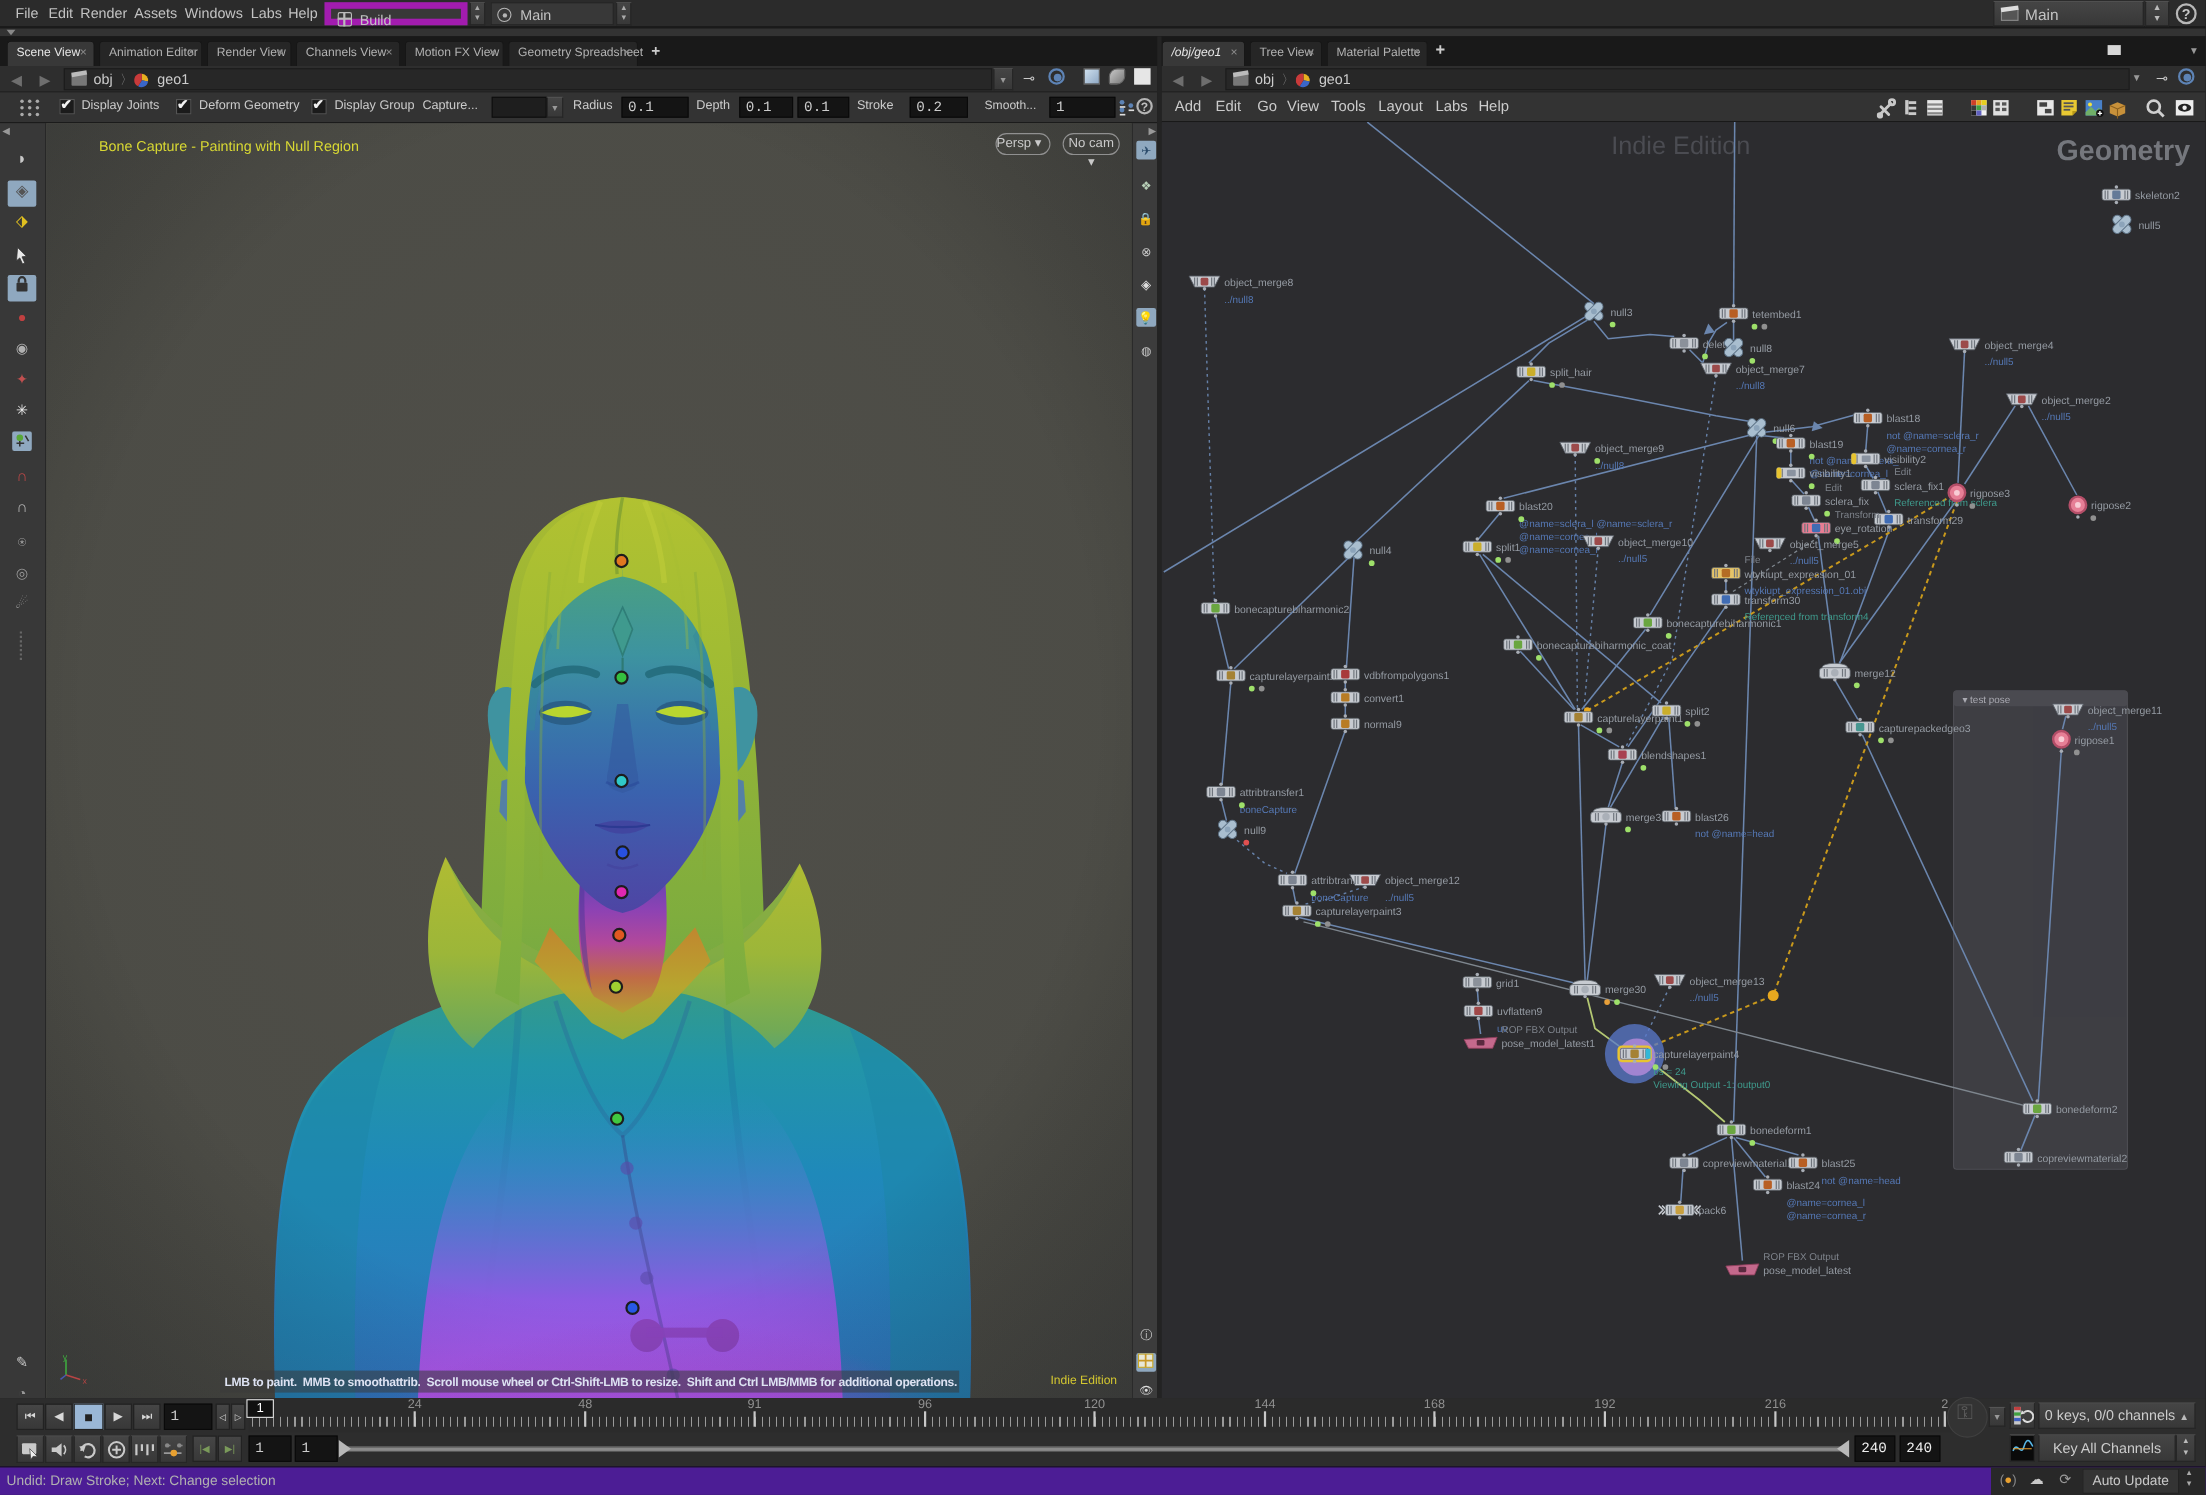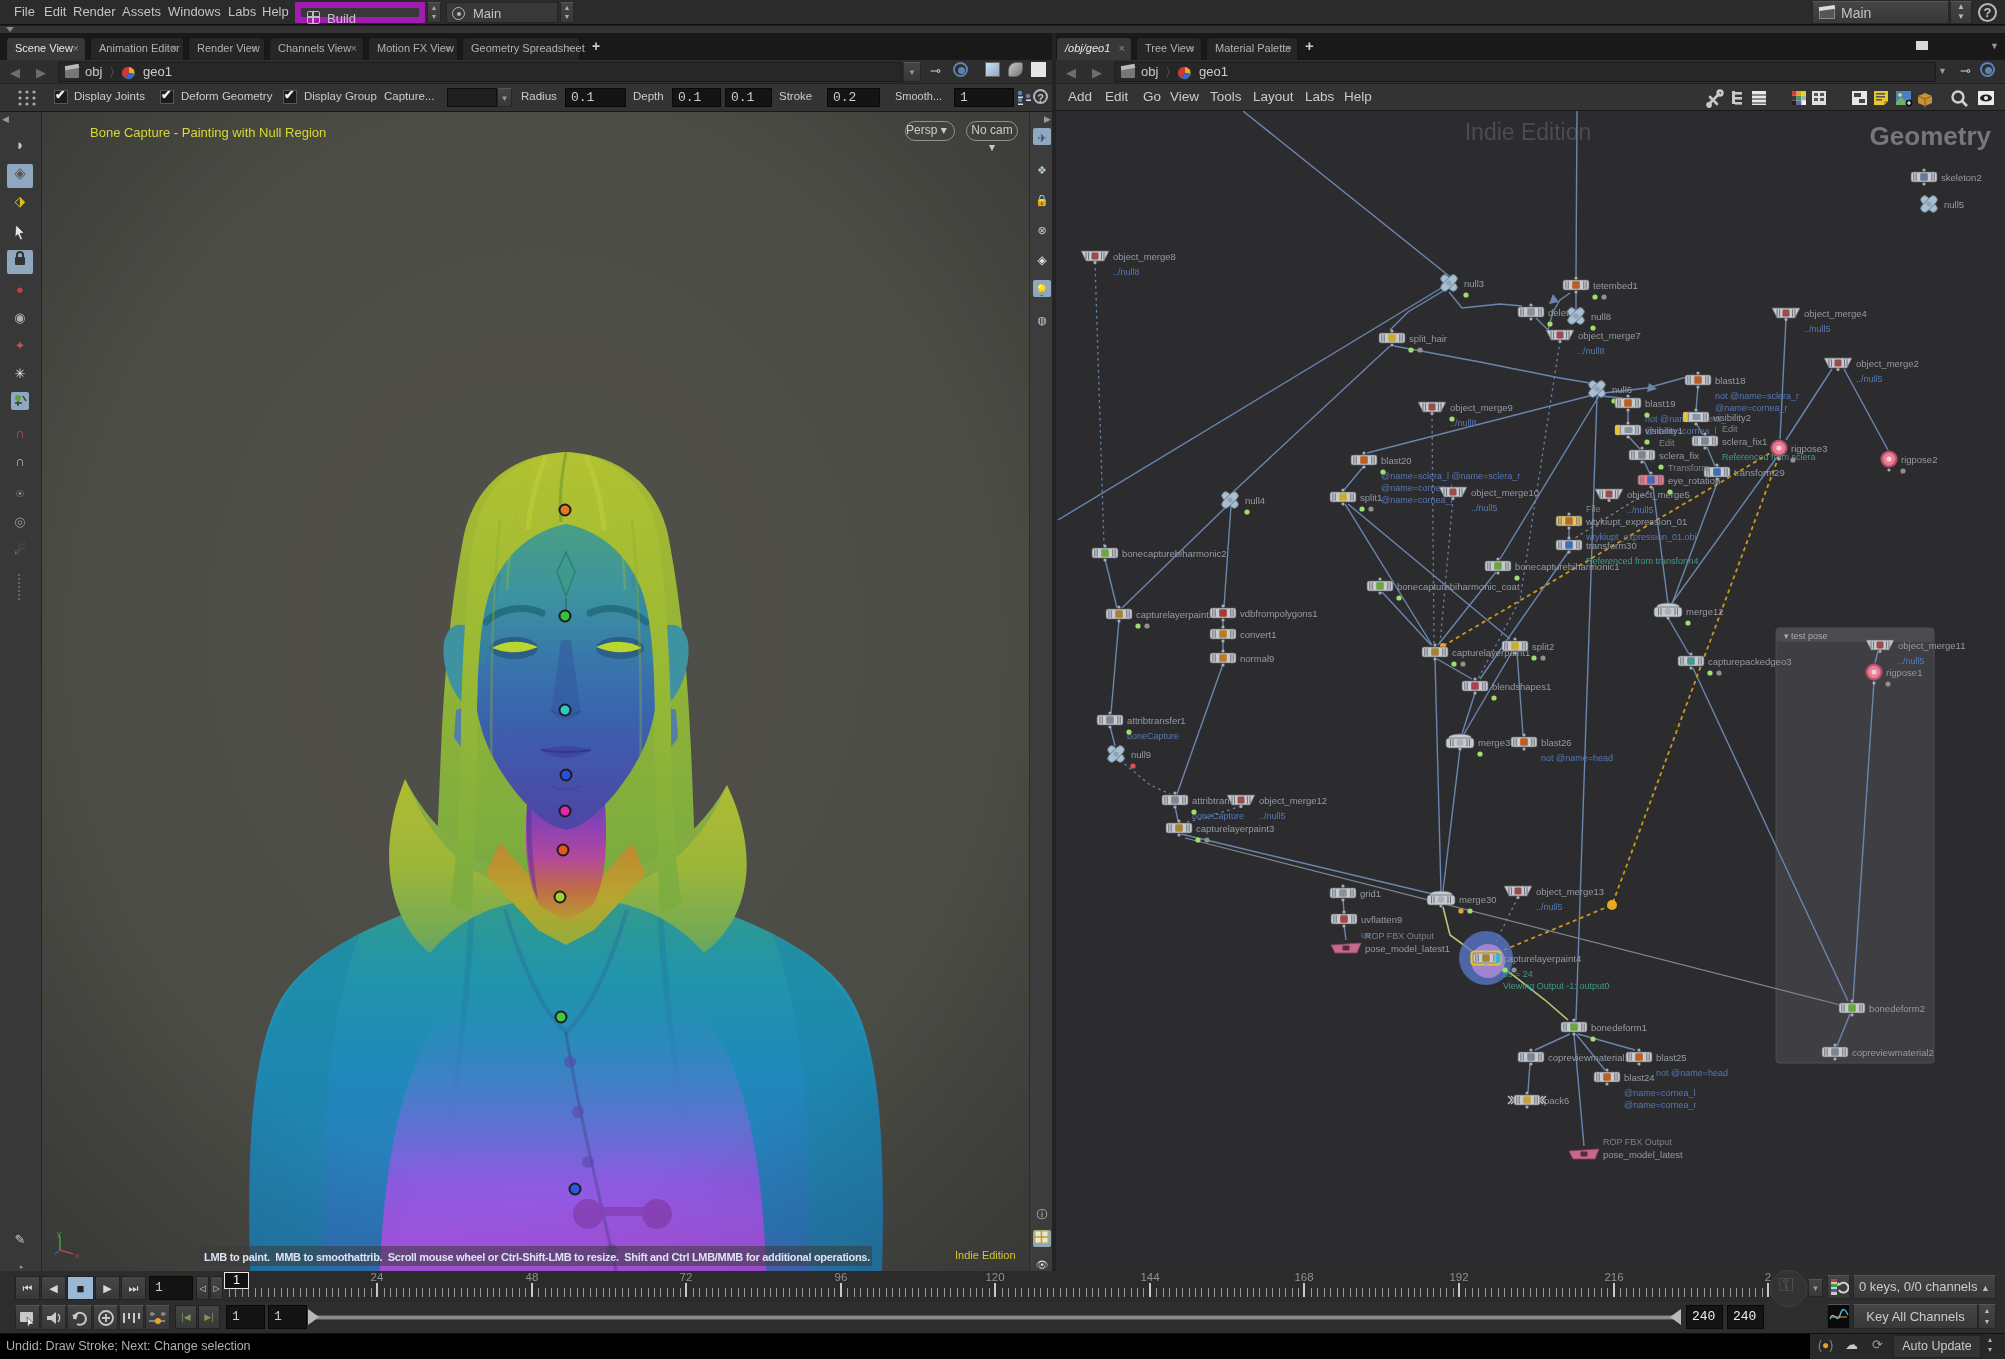--- a/index.html
+++ b/index.html
@@ -1154,21 +1154,21 @@
 <div class="field a" style="left:149px;top:5px;width:44px;height:24px;line-height:22px">1</div>
 <div class="a" style="left:196px;top:5px;width:13px;height:24px;background:linear-gradient(#464646,#383838);border:1px solid #222;color:#d8d8d8;font-size:8px;text-align:center;line-height:23px">◁</div>
 <div class="a" style="left:210px;top:5px;width:13px;height:24px;background:linear-gradient(#464646,#383838);border:1px solid #222;color:#d8d8d8;font-size:8px;text-align:center;line-height:23px">▷</div>
 <div class="a" style="left:226px;top:0px;width:1556px;height:31px;background:#2b2b2b">
 <div class="a" style="left:3px;top:17px;width:1550px;height:9px;background:repeating-linear-gradient(90deg,#9a9a9a 0px,#9a9a9a 1px,transparent 1px,transparent 6.44px)"></div>
 <div class="a" style="left:150px;top:12px;width:1.6px;height:14px;background:#c8c8c8"></div>
 <span class="a" style="left:139px;top:0px;width:24px;text-align:center;color:#909090;font-size:11.5px">24</span>
 <div class="a" style="left:305px;top:12px;width:1.6px;height:14px;background:#c8c8c8"></div>
 <span class="a" style="left:294px;top:0px;width:24px;text-align:center;color:#909090;font-size:11.5px">48</span>
 <div class="a" style="left:459px;top:12px;width:1.6px;height:14px;background:#c8c8c8"></div>
-<span class="a" style="left:448px;top:0px;width:24px;text-align:center;color:#909090;font-size:11.5px">72</span>
+<span class="a" style="left:448px;top:0px;width:24px;text-align:center;color:#909090;font-size:11.5px">91</span>
 <div class="a" style="left:614px;top:12px;width:1.6px;height:14px;background:#c8c8c8"></div>
 <span class="a" style="left:603px;top:0px;width:24px;text-align:center;color:#909090;font-size:11.5px">96</span>
 <div class="a" style="left:768px;top:12px;width:1.6px;height:14px;background:#c8c8c8"></div>
 <span class="a" style="left:757px;top:0px;width:24px;text-align:center;color:#909090;font-size:11.5px">120</span>
 <div class="a" style="left:923px;top:12px;width:1.6px;height:14px;background:#c8c8c8"></div>
 <span class="a" style="left:912px;top:0px;width:24px;text-align:center;color:#909090;font-size:11.5px">144</span>
 <div class="a" style="left:1077px;top:12px;width:1.6px;height:14px;background:#c8c8c8"></div>
 <span class="a" style="left:1066px;top:0px;width:24px;text-align:center;color:#909090;font-size:11.5px">168</span>
 <div class="a" style="left:1232px;top:12px;width:1.6px;height:14px;background:#c8c8c8"></div>
 <span class="a" style="left:1221px;top:0px;width:24px;text-align:center;color:#909090;font-size:11.5px">192</span>
@@ -1228,21 +1228,21 @@
 <div class="field a" style="left:1727px;top:3px;width:37px;height:24px;line-height:22px;color:#eee">240</div>
 <div class="a btn3d" style="left:1827px;top:2px;width:23px;height:25px"><svg width="21" height="23">
             <rect width="21" height="23" fill="#0a0a0a"></rect>
             <path d="M2 14 C6 4 9 20 12 10 S18 6 20 10" stroke="#58b8e8" fill="none" stroke-width="1.4"></path>
             <path d="M2 12 h17" stroke="#e8a030" stroke-width="1"></path>
           </svg></div>
 <div class="a btn3d" style="left:1853px;top:2px;width:125px;height:25px;color:#ccc;font-size:13px;text-align:center;line-height:23px">Key All Channels</div>
 <div class="a btn3d" style="left:1978px;top:2px;width:18px;height:25px;color:#bbb;font-size:7px;text-align:center;line-height:11px">▲<br>▼</div>
 </div>
 </div>
-<div class="a" style="left:0;top:1333px;width:2005px;height:26px;background:#000000;border-top:1px solid #101010">
+<div class="a" style="left:0;top:1333px;width:2005px;height:26px;background:#4c1d95;border-top:1px solid #101010">
 <span class="a" style="left:6px;top:5px;color:#b0b0b0;font-size:12.5px">Undid: Draw Stroke; Next: Change selection</span>
 <div class="a" style="left:1810px;top:0;width:195px;height:26px;background:#282828"></div>
 <span class="a" style="left:1818px;top:4px;color:#888;font-size:12px">(<span style="color:#e8a030">●</span>)</span>
 <span class="a" style="left:1845px;top:3px;color:#c8c8c8;font-size:13px">☁</span>
 <span class="a" style="left:1872px;top:3px;color:#999;font-size:13px">⟳</span>
 <div class="a" style="left:1893px;top:1px;width:88px;height:23px;background:#343434;border:1px solid #222;color:#c9c9c9;font-size:12.5px;text-align:center;line-height:21px">Auto Update</div>
 <div class="a" style="left:1983px;top:1px;width:14px;height:23px;color:#aaa;font-size:7px;text-align:center;line-height:10px">▲<br>▼</div>
 </div>
 </div>
 </body></html>

